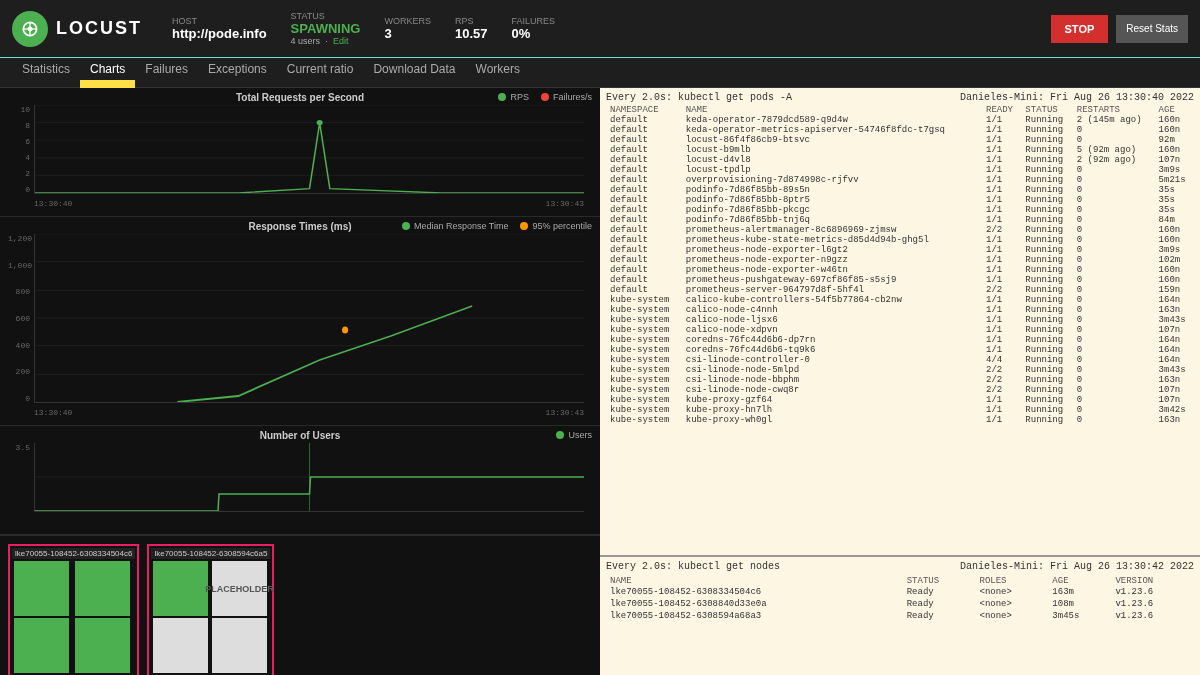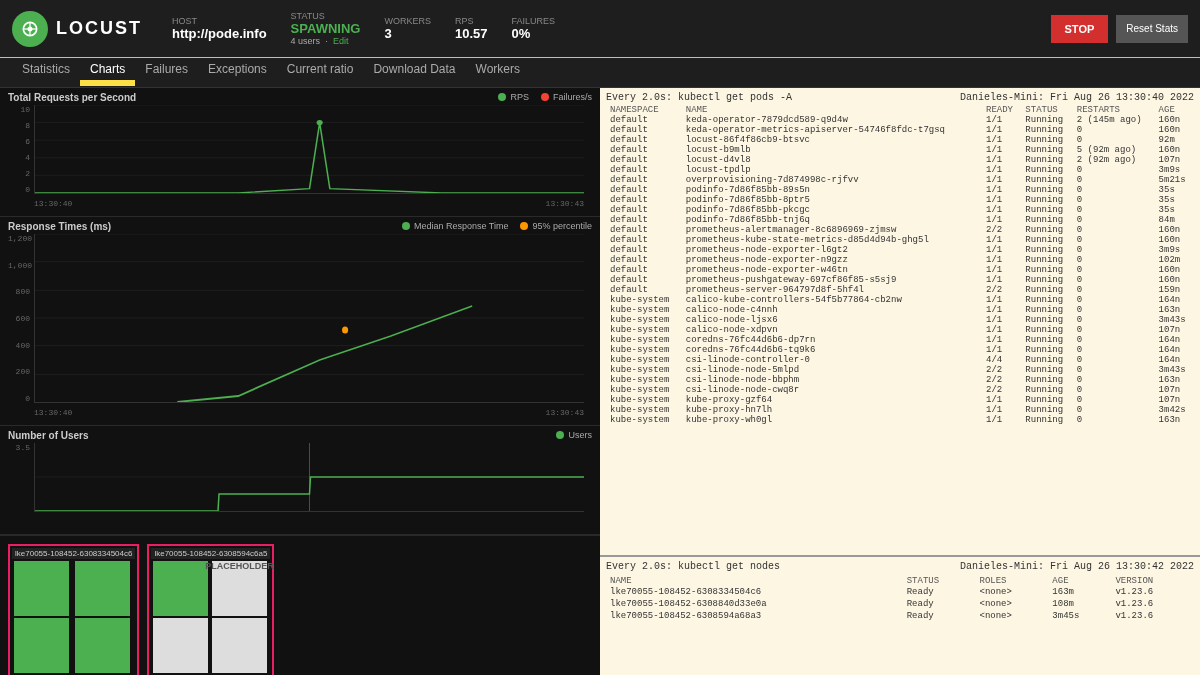--- a/index.html
+++ b/index.html
@@ -71,21 +71,21 @@
     }
     .nav-item {
       color: #aaa;
       font-family: sans-serif;
       font-size: 12px;
       padding: 4px 10px;
       cursor: pointer;
     }
     .nav-item.active {
       color: #fff;
-      border-bottom: 6px solid #fde047;
+      border-bottom: 8px solid #fde047;
     }
 
     
     #main {
       display: flex;
       flex: 1;
       overflow: hidden;
     }
 
     
@@ -106,20 +106,21 @@
       flex-direction: column;
       position: relative;
     }
 
     .chart-title {
       color: #ccc;
       font-family: sans-serif;
       font-size: 10px;
       font-weight: bold;
       margin-bottom: 2px;
+      text-align: center;
     }
 
     .chart-legend {
       display: flex;
       align-items: center;
       gap: 12px;
       position: absolute;
       top: 4px;
       right: 8px;
     }
@@ -225,21 +226,21 @@
 
     .node-cell {
       width: 55px;
       height: 55px;
     }
 
     .node-cell-green { background: #4CAF50; }
     .node-cell-placeholder {
       background: #ddd;
       display: flex;
-      align-items: flex-start;
+      align-items: center;
       justify-content: center;
       font-size: 9px;
       color: #555;
       font-family: sans-serif;
       font-weight: bold;
     }
 
     
     #right-panel {
       flex: 1;

